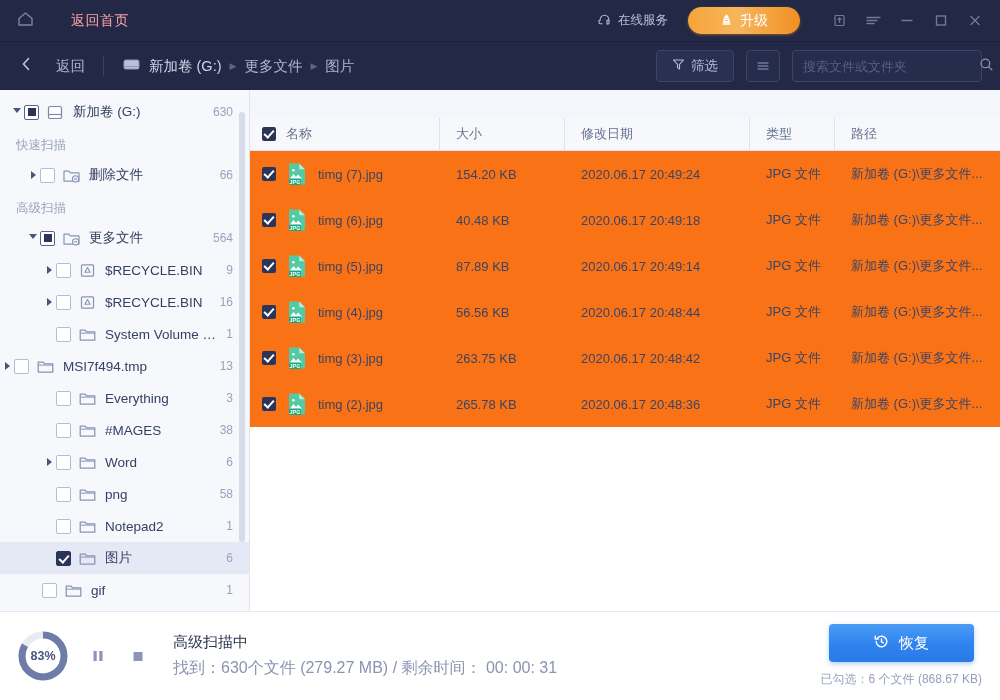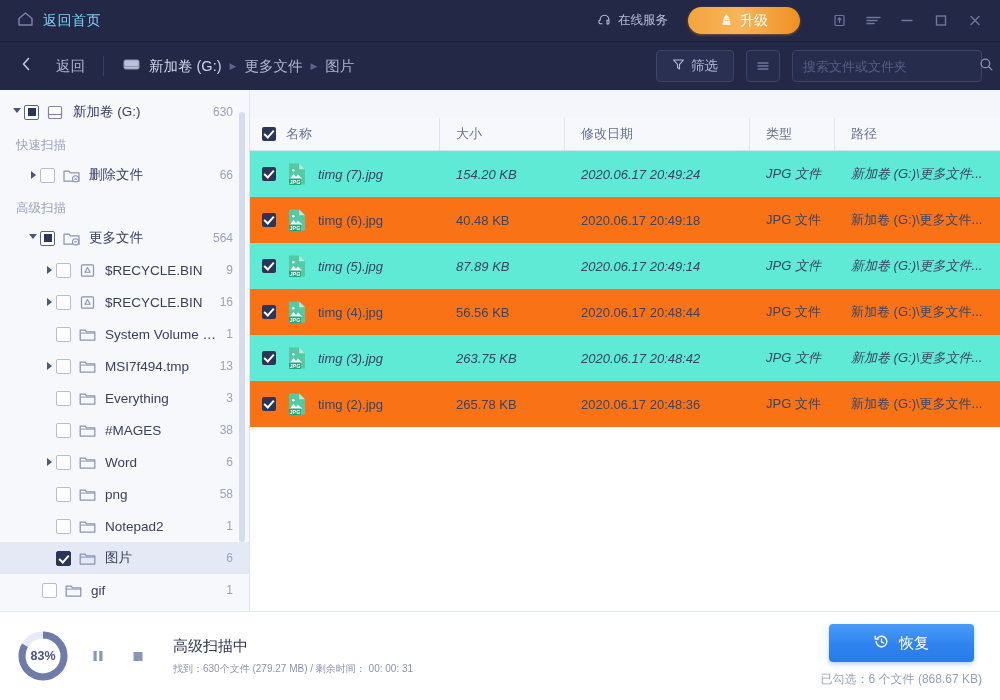--- a/index.html
+++ b/index.html
@@ -12,21 +12,21 @@
   #app { position: relative; width: 1000px; height: 700px; background: #f4f6fb; }
 
   
   .titlebar {
     position: absolute; left: 0; top: 0; width: 1000px; height: 42px;
     background: #222845;
     display: flex; align-items: center;
     border-bottom: 1px solid #1b2038;
   }
   .tb-home { display: flex; align-items: center; gap: 9px; margin-left: 17px; cursor: pointer; }
-  .tb-home-label { color: #7dd3fc; font-size: 14px; letter-spacing: .5px; }
+  .tb-home-label { color: #fca5a5; font-size: 14px; letter-spacing: .5px; margin-left: 28px; }
   .tb-spacer { flex: 1; }
   .tb-service { display: flex; align-items: center; gap: 6px; color: #b9bed6; font-size: 12.5px; cursor: pointer; }
   .upgrade-btn {
     display: flex; align-items: center; justify-content: center; gap: 7px;
     width: 112px; height: 27px; margin-left: 20px;
     border-radius: 14px;
     background: linear-gradient(90deg,#f5a43c 0%,#f7b55b 45%,#f09022 100%);
     color: #fff; font-size: 14px; cursor: pointer;
     box-shadow: 0 1px 3px rgba(240,144,34,.45);
   }
@@ -126,21 +126,21 @@
     content: ""; position: absolute; left: 4px; top: 1px; width: 4px; height: 8px;
     border: solid #fff; border-width: 0 2px 2px 0; transform: rotate(42deg);
   }
   .sortcaret {
     position: absolute; right: 13px; width: 0; height: 0;
     border-left: 5px solid transparent; border-right: 5px solid transparent; border-top: 6px solid #5b6party;
     border-top-color: #58618a;
   }
   .rows { padding-top: 0; }
   .row { display: flex; align-items: center; height: 46px; cursor: pointer; background: #f97316; }
-  .row.alt { background: #5eead4; font-style: italic; }
+  .row.alt { background: #f97316; }
   .cell { font-size: 13px; color: #3b4465; padding-left: 16px; display: flex; align-items: center; }
   .cell.c-name { width: 190px; padding-left: 12px; gap: 10px; }
   .cell.c-size { width: 125px; }
   .cell.c-date { width: 185px; }
   .cell.c-type { width: 85px; }
   .cell.c-path { flex: 1; white-space: nowrap; overflow: hidden; text-overflow: ellipsis; display: block; line-height: 46px; padding-right: 8px; }
   .rcb { width: 14px; height: 14px; flex: 0 0 14px; border-radius: 2px; background: #2b3558; position: relative; }
   .rcb::after {
     content: ""; position: absolute; left: 4px; top: 1px; width: 4px; height: 8px;
     border: solid #fff; border-width: 0 2px 2px 0; transform: rotate(42deg);
@@ -153,21 +153,21 @@
     background: #fff; border-top: 1px solid #e2e7f1; display: flex; align-items: center;
   }
   .ring { position: relative; width: 52px; height: 52px; margin-left: 17px; }
   .ring-txt {
     position: absolute; inset: 0; display: flex; align-items: center; justify-content: center;
     font-size: 12.5px; color: #4a5580; font-weight: bold;
   }
   .ctl-btn { width: 26px; height: 26px; display: flex; align-items: center; justify-content: center; cursor: pointer; }
   .st-text { margin-left: 22px; }
   .st-title { font-size: 15px; color: #2e3552; margin-bottom: 6px; }
-  .st-sub { font-size: 10px; color: #8b93b0; }
+  .st-sub { font-size: 16px; color: #8b93b0; }
   .st-spacer { flex: 1; }
   .recover-wrap { margin-right: 18px; text-align: center; }
   .recover-btn {
     width: 145px; height: 38px; border-radius: 4px;
     background: linear-gradient(180deg,#4a9bf5 0%,#2f83ef 55%,#2a7ae8 100%);
     display: flex; align-items: center; justify-content: center; gap: 9px;
     color: #fff; font-size: 15px; cursor: pointer;
     box-shadow: 0 2px 5px rgba(47,131,239,.38);
     margin-left: 8px;
   }
@@ -361,21 +361,21 @@
         <div class="tree-row" style="padding-left: 42px;">
           <span class="tw"></span>
           <span class="cb "></span>
           <span class="ticon"><svg width="19" height="17" viewBox="0 0 19 17">
               <path d="M2.2 4.2h5l1.3 1.6h8.3v8.2H2.2z" fill="none" stroke="#8a93b5" stroke-width="1.25" stroke-linejoin="round"></path>
               <path d="M2.2 7.1h14.6" stroke="#8a93b5" stroke-width="1"></path>
             </svg></span>
           <span class="tlabel">System Volume Inf...</span>
           <span class="tcount">1</span>
         </div>
-        <div class="tree-row" style="padding-left: 42px;">
+        <div class="tree-row" style="">
           <span class="tw">
             <span class="arrow"></span>
           </span>
           <span class="cb "></span>
           <span class="ticon"><svg width="19" height="17" viewBox="0 0 19 17">
               <path d="M2.2 4.2h5l1.3 1.6h8.3v8.2H2.2z" fill="none" stroke="#8a93b5" stroke-width="1.25" stroke-linejoin="round"></path>
               <path d="M2.2 7.1h14.6" stroke="#8a93b5" stroke-width="1"></path>
             </svg></span>
           <span class="tlabel">MSI7f494.tmp</span>
           <span class="tcount">13</span>

